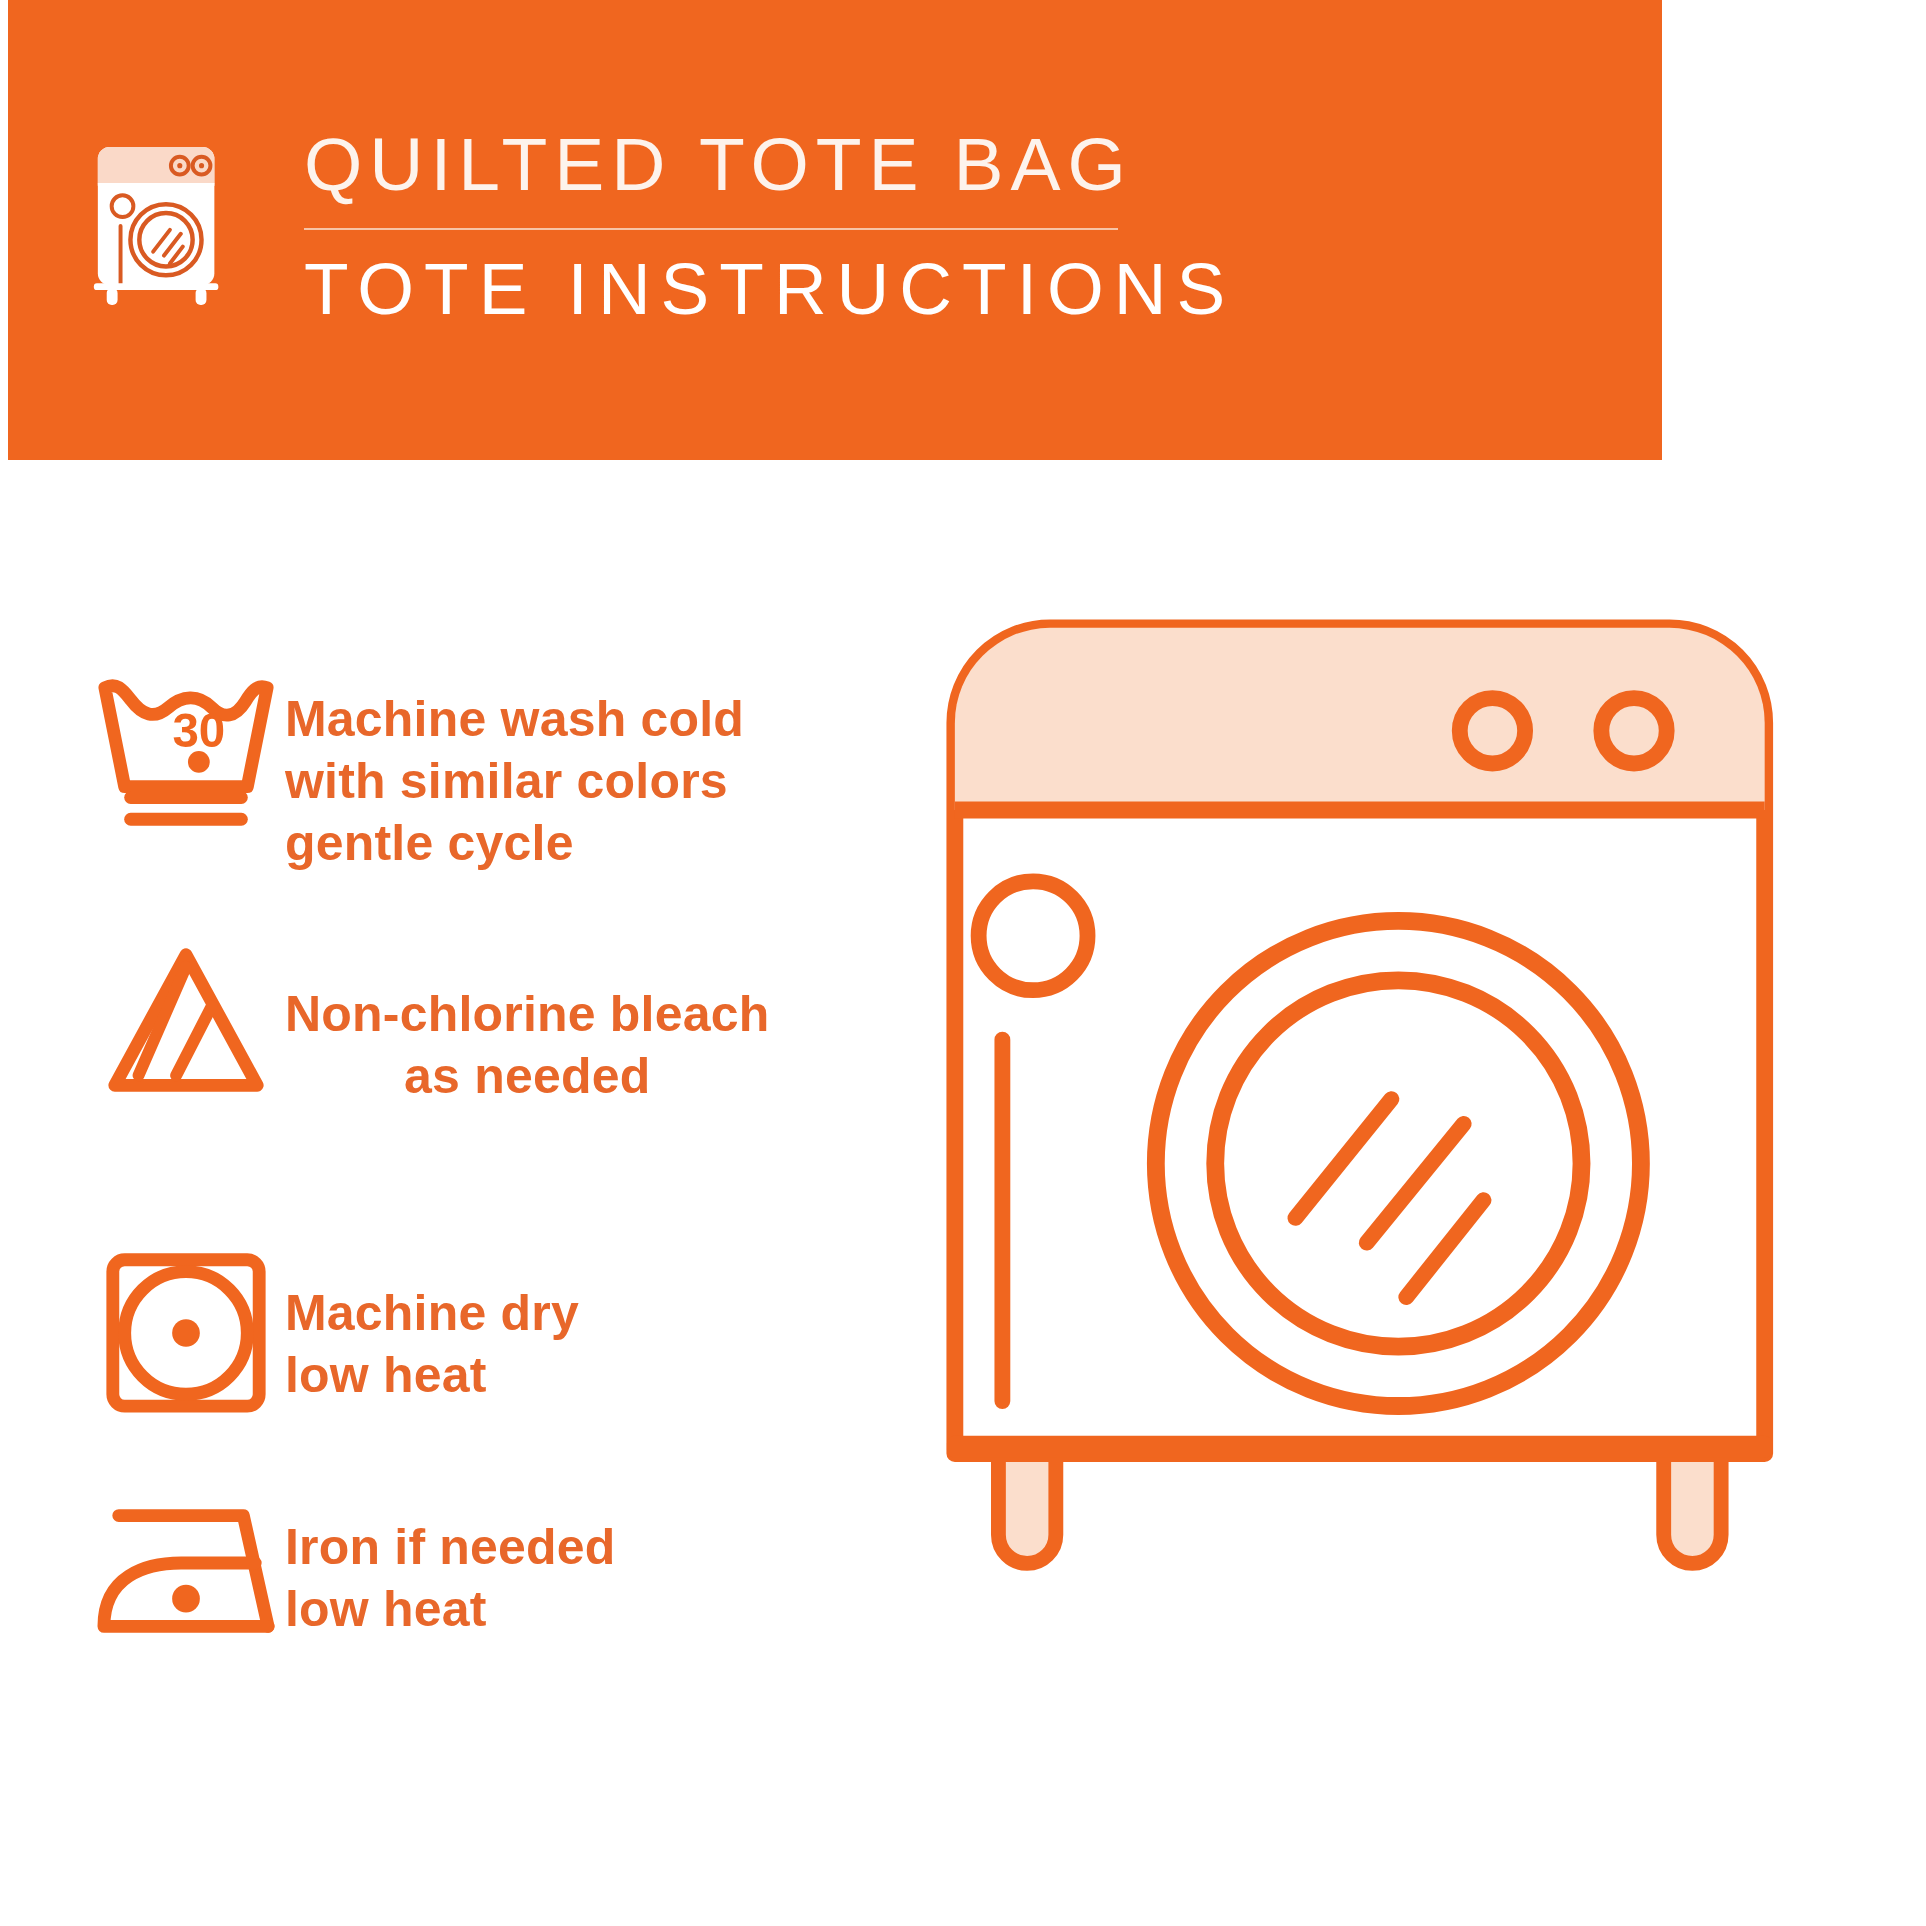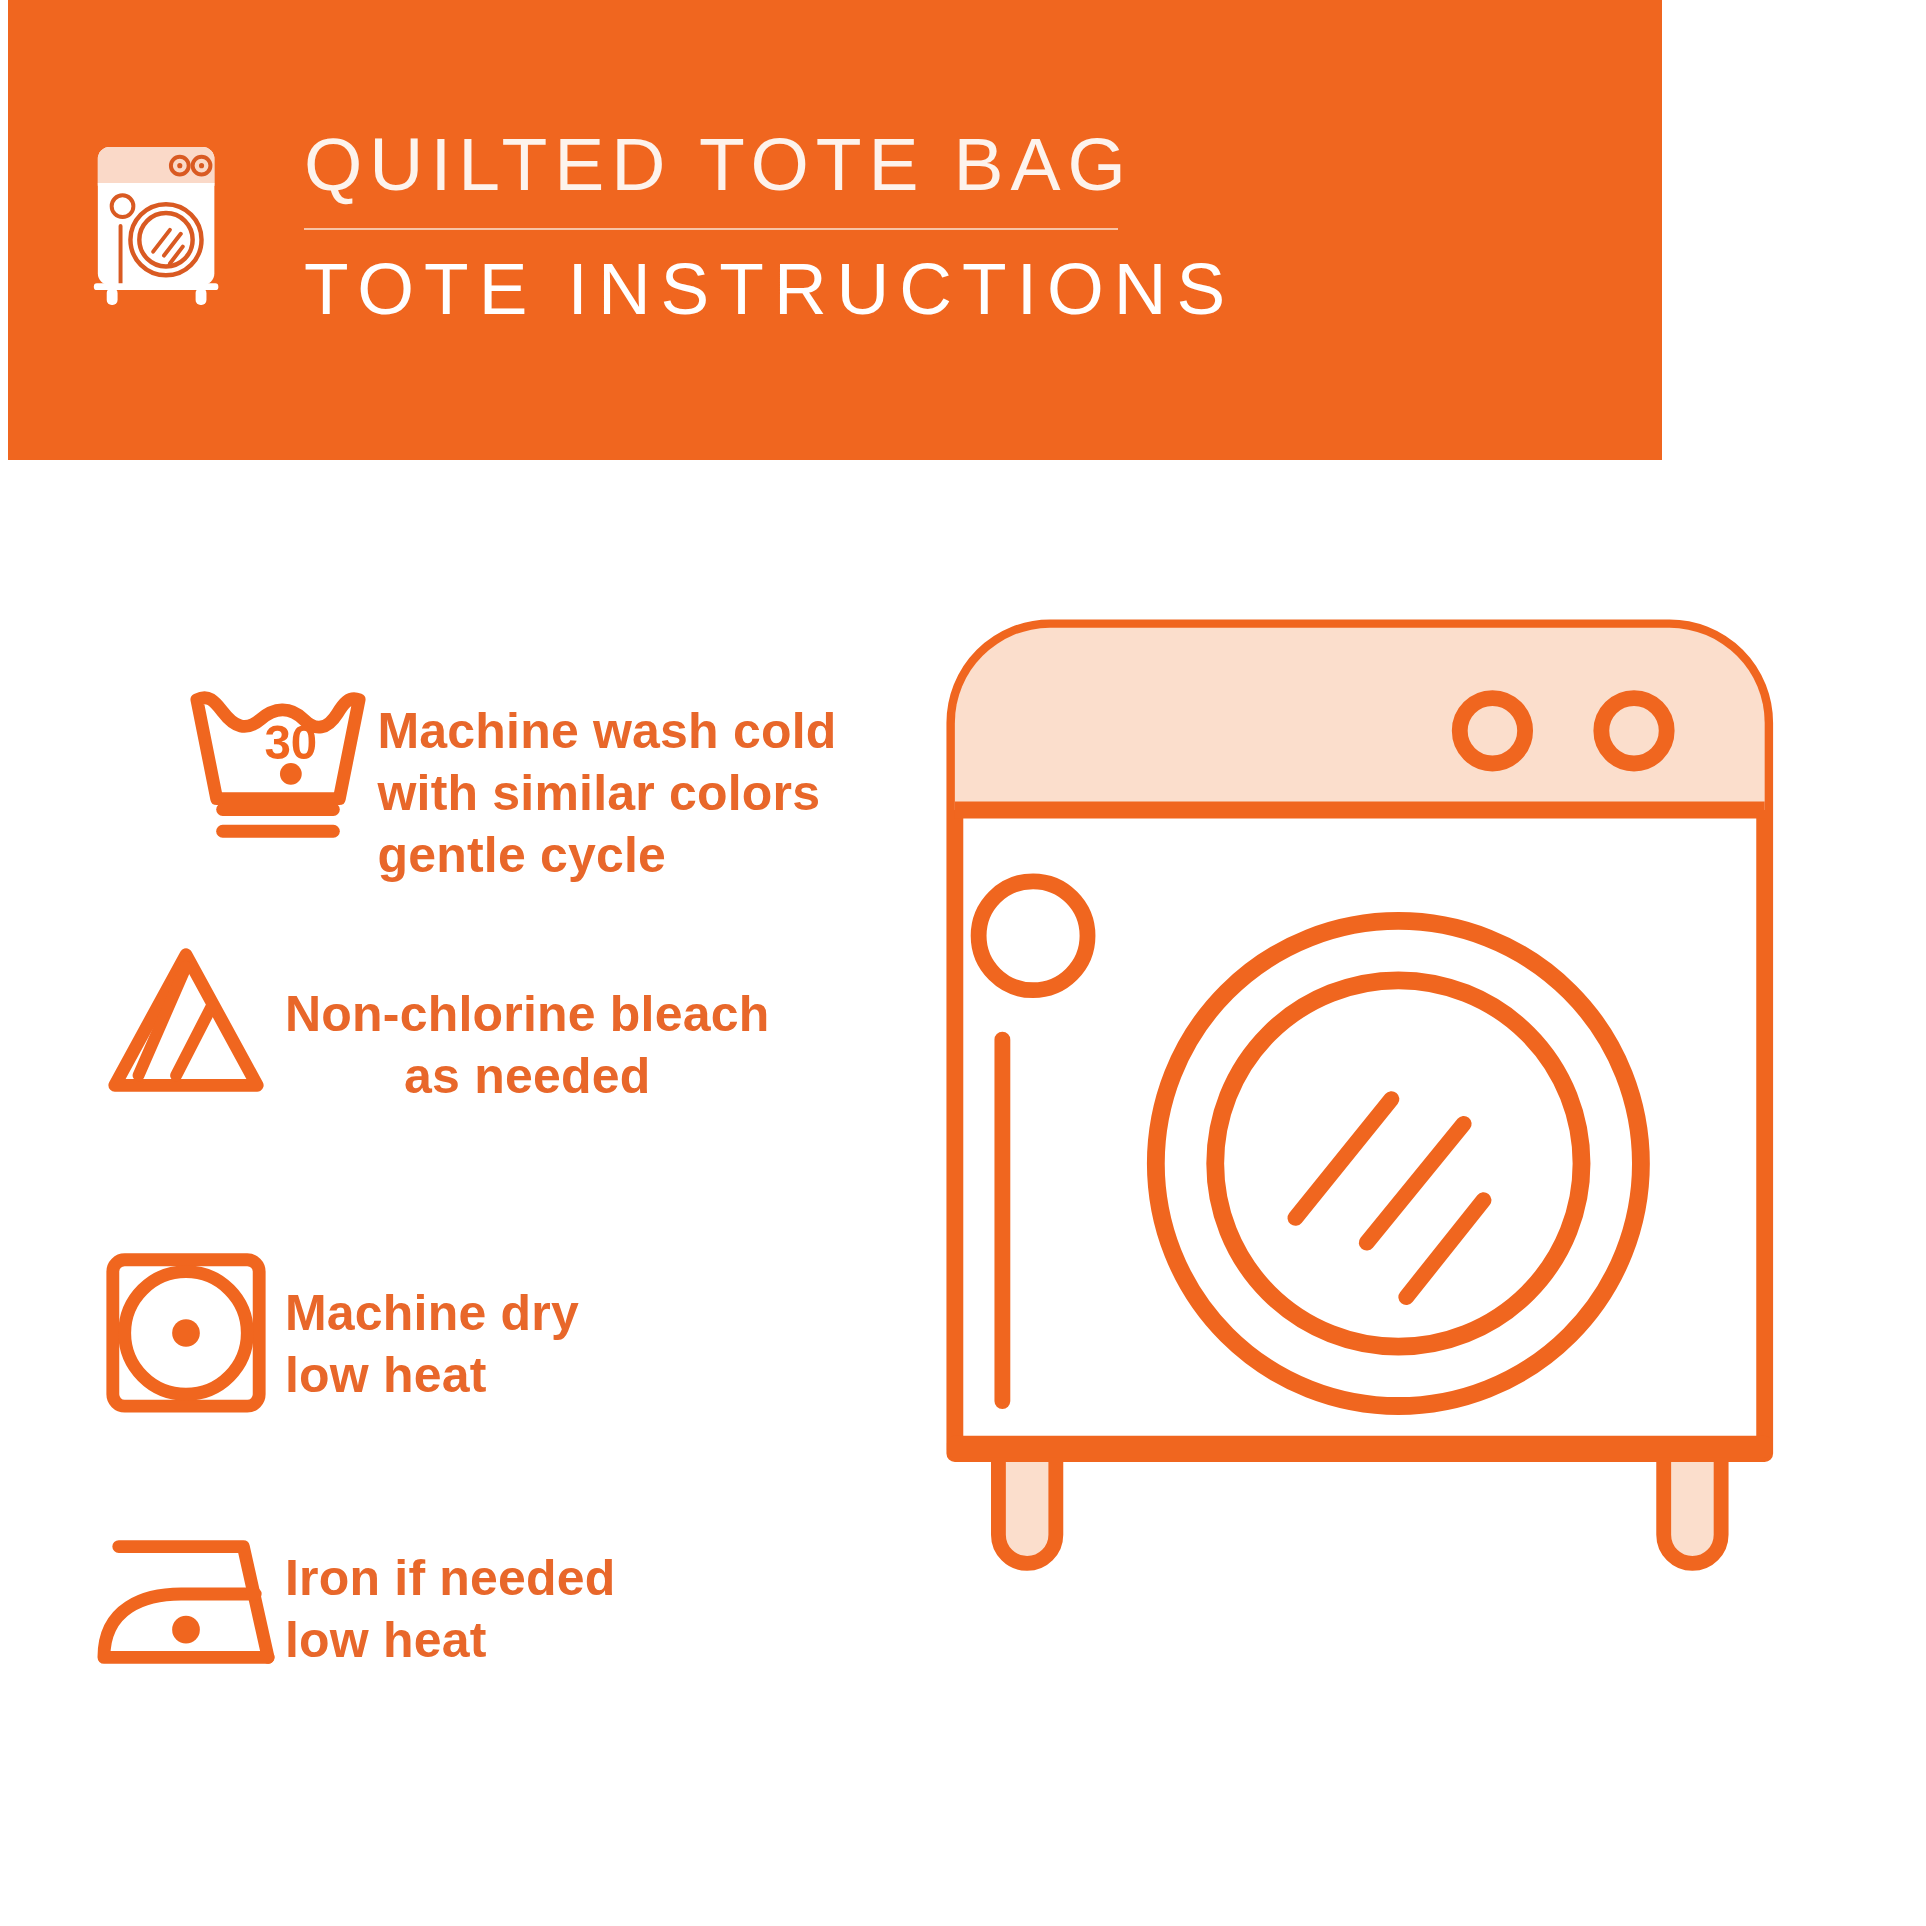--- a/index.html
+++ b/index.html
@@ -73,24 +73,24 @@
     top: 648px;
     width: 931px;
   }
   .care-item {
     position: absolute;
     left: 87px;
     display: flex;
     align-items: flex-start;
     width: 842px;
   }
-  .care-item.i0 { top: 30px; justify-content: center; }
+  .care-item.i0 { top: 18px; }
   .care-item.i1 { top: 287px; }
   .care-item.i2 { top: 594px; }
-  .care-item.i3 { top: 861px; }
+  .care-item.i3 { top: 830px; }
 
   .care-symbol {
     width: 198px;
     height: 178px;
     flex: 0 0 auto;
   }
   .care-label {
     color: #E8672A;
     font-size: 50px;
     line-height: 1.24;

